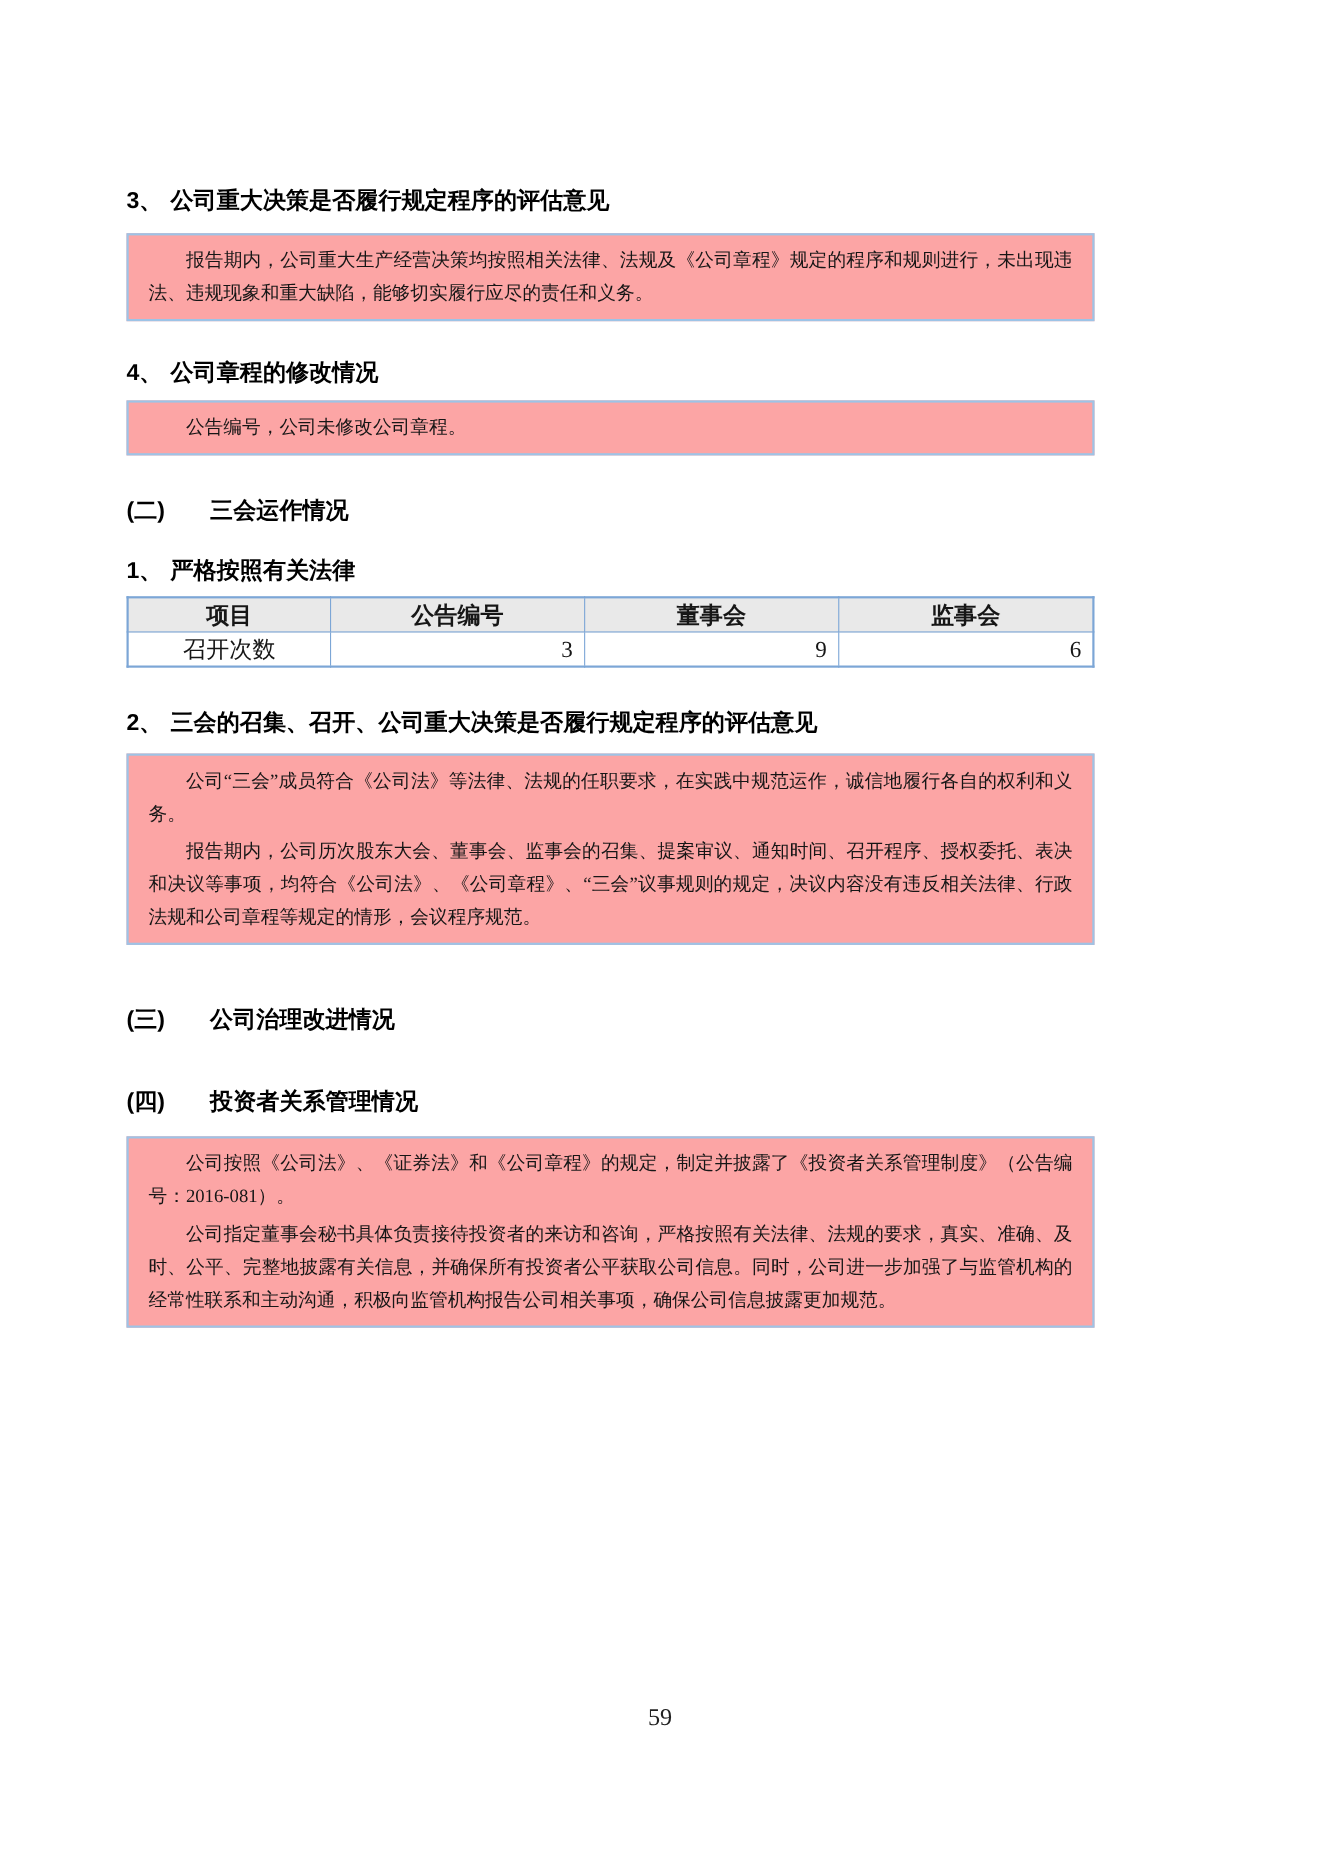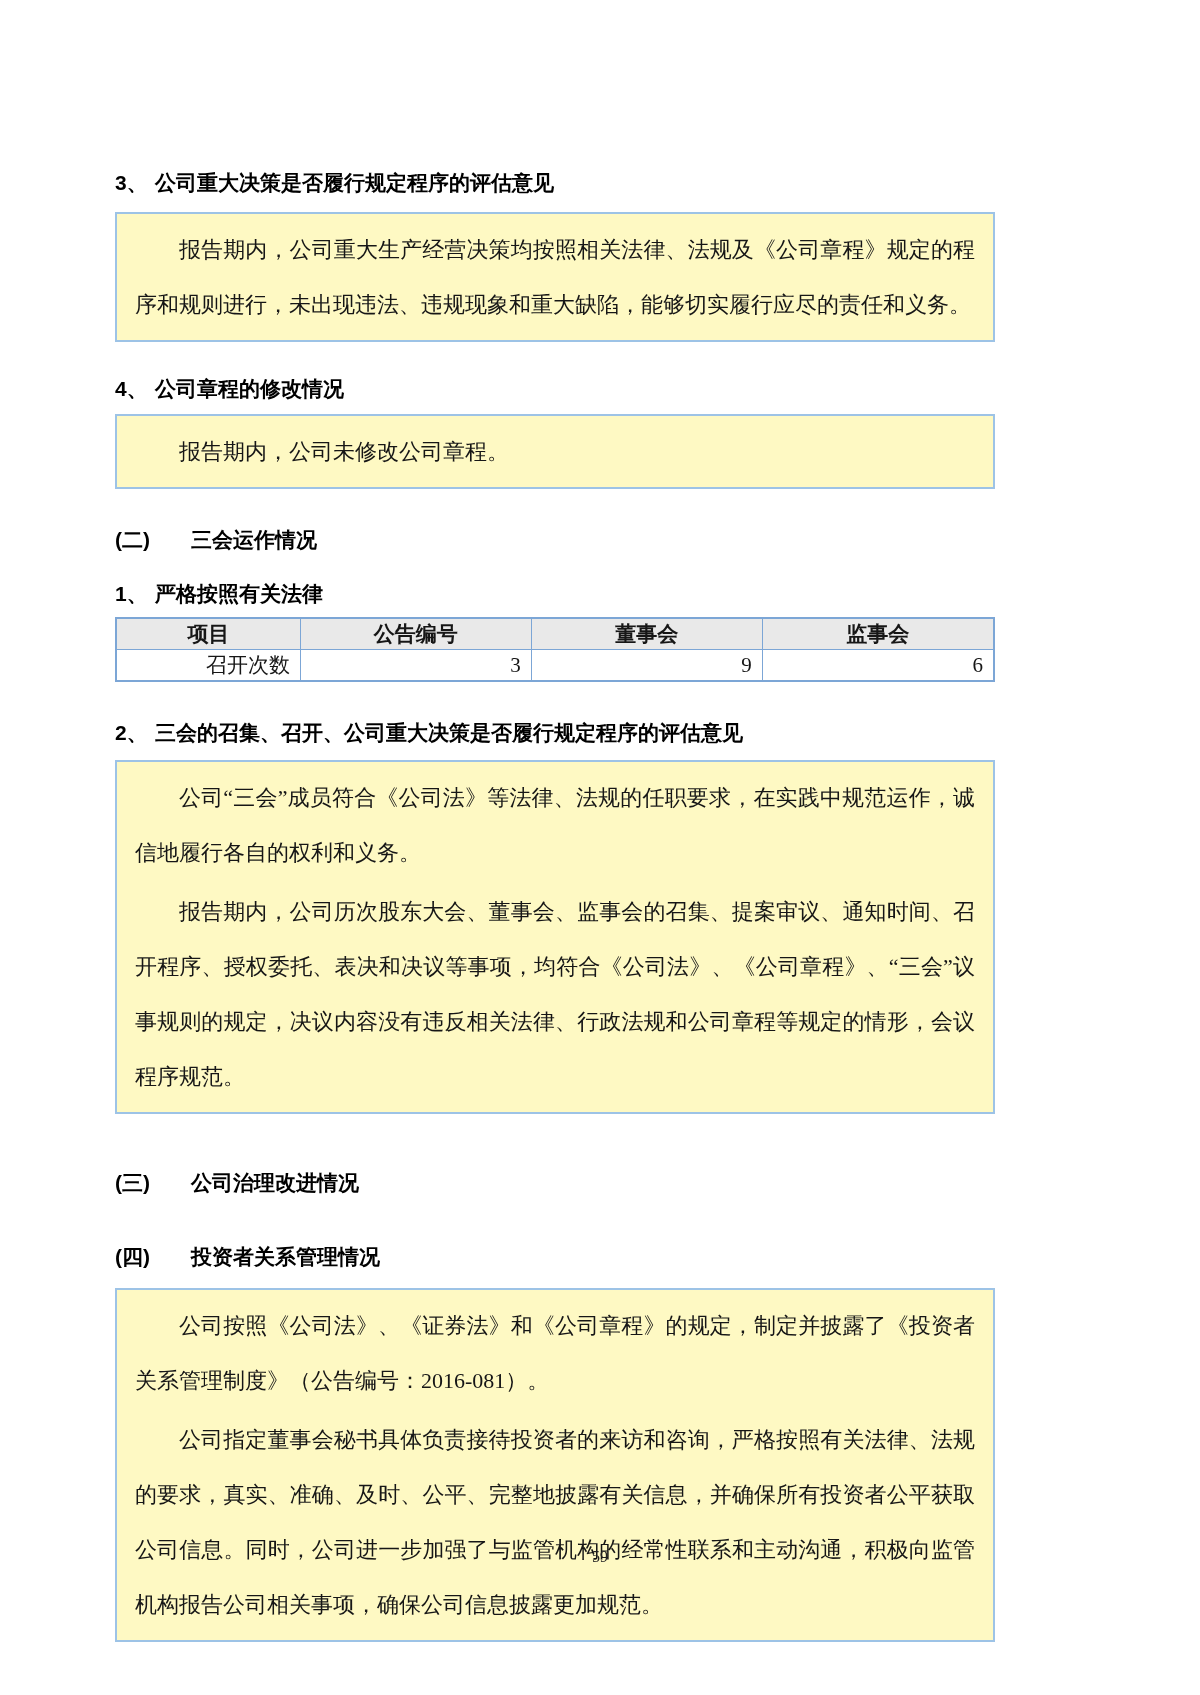--- a/index.html
+++ b/index.html
@@ -23,23 +23,23 @@
   .heading{
     display:flex;align-items:baseline;
     font-family:"Liberation Sans","DejaVu Sans",sans-serif;
     font-weight:bold;font-size:21px;line-height:26px;color:#000;
   }
   .heading .h-num{flex:0 0 auto;min-width:40px;}
   .heading.part .h-num{min-width:76px;}
   
   .tbox{
     border:2px solid var(--box-border);
-    background:#fef9c3;
+    background:#fca5a5;
     padding:8px 18px;
-    font-size:22px;line-height:55px;
+    font-size:17px;line-height:30px;
     text-align:justify;
   }
   .tbox p{text-indent:2em;}
   .tbox p + p{margin-top:4px;}
   
   .mb16{margin-bottom:16px;}
   .mb12{margin-bottom:12px;}
   .mb10{margin-bottom:10px;}
   .mb14{margin-bottom:14px;}
   .mb18{margin-bottom:18px;}
@@ -56,48 +56,48 @@
   }
   table.meetings th, table.meetings td{
     border:1px solid var(--table-border);
     height:28px;padding:1px 10px;
   }
   table.meetings th{
     background:var(--table-header-bg);
     font-family:Liberation Serif, serif;
     font-weight:bold;text-align:center;
   }
-  table.meetings td.label{text-align:right;}
+  table.meetings td.label{text-align:center;}
   table.meetings td.num{text-align:right;}
   col.c1{width:21%;} col.c2{width:26.3%;} col.c3{width:26.3%;} col.c4{width:26.4%;}
   
   .page-footer{
     position:absolute;top:1548px;left:0;width:1200px;
-    text-align:center;font-size:16px;color:#222;
+    text-align:center;font-size:22px;color:#222;
   }
 </style>
 </head>
 <body>
 
 <div class="content">
 
   <div class="heading mb16">
     <span class="h-num">3、</span>
     <span class="h-title">公司重大决策是否履行规定程序的评估意见</span>
   </div>
   <div class="tbox">
     <p>报告期内，公司重大生产经营决策均按照相关法律、法规及《公司章程》规定的程序和规则进行，未出现违法、违规现象和重大缺陷，能够切实履行应尽的责任和义务。</p>
   </div>
 
   <div class="heading mt34 mb12">
     <span class="h-num">4、</span>
     <span class="h-title">公司章程的修改情况</span>
   </div>
   <div class="tbox">
-    <p>报告期内，公司未修改公司章程。</p>
+    <p>公告编号，公司未修改公司章程。</p>
   </div>
 
   <div class="heading part mt38">
     <span class="h-num">(二)</span>
     <span class="h-title">三会运作情况</span>
   </div>
 
   <div class="heading mt28 mb10">
     <span class="h-num">1、</span>
     <span class="h-title">严格按照有关法律</span>

